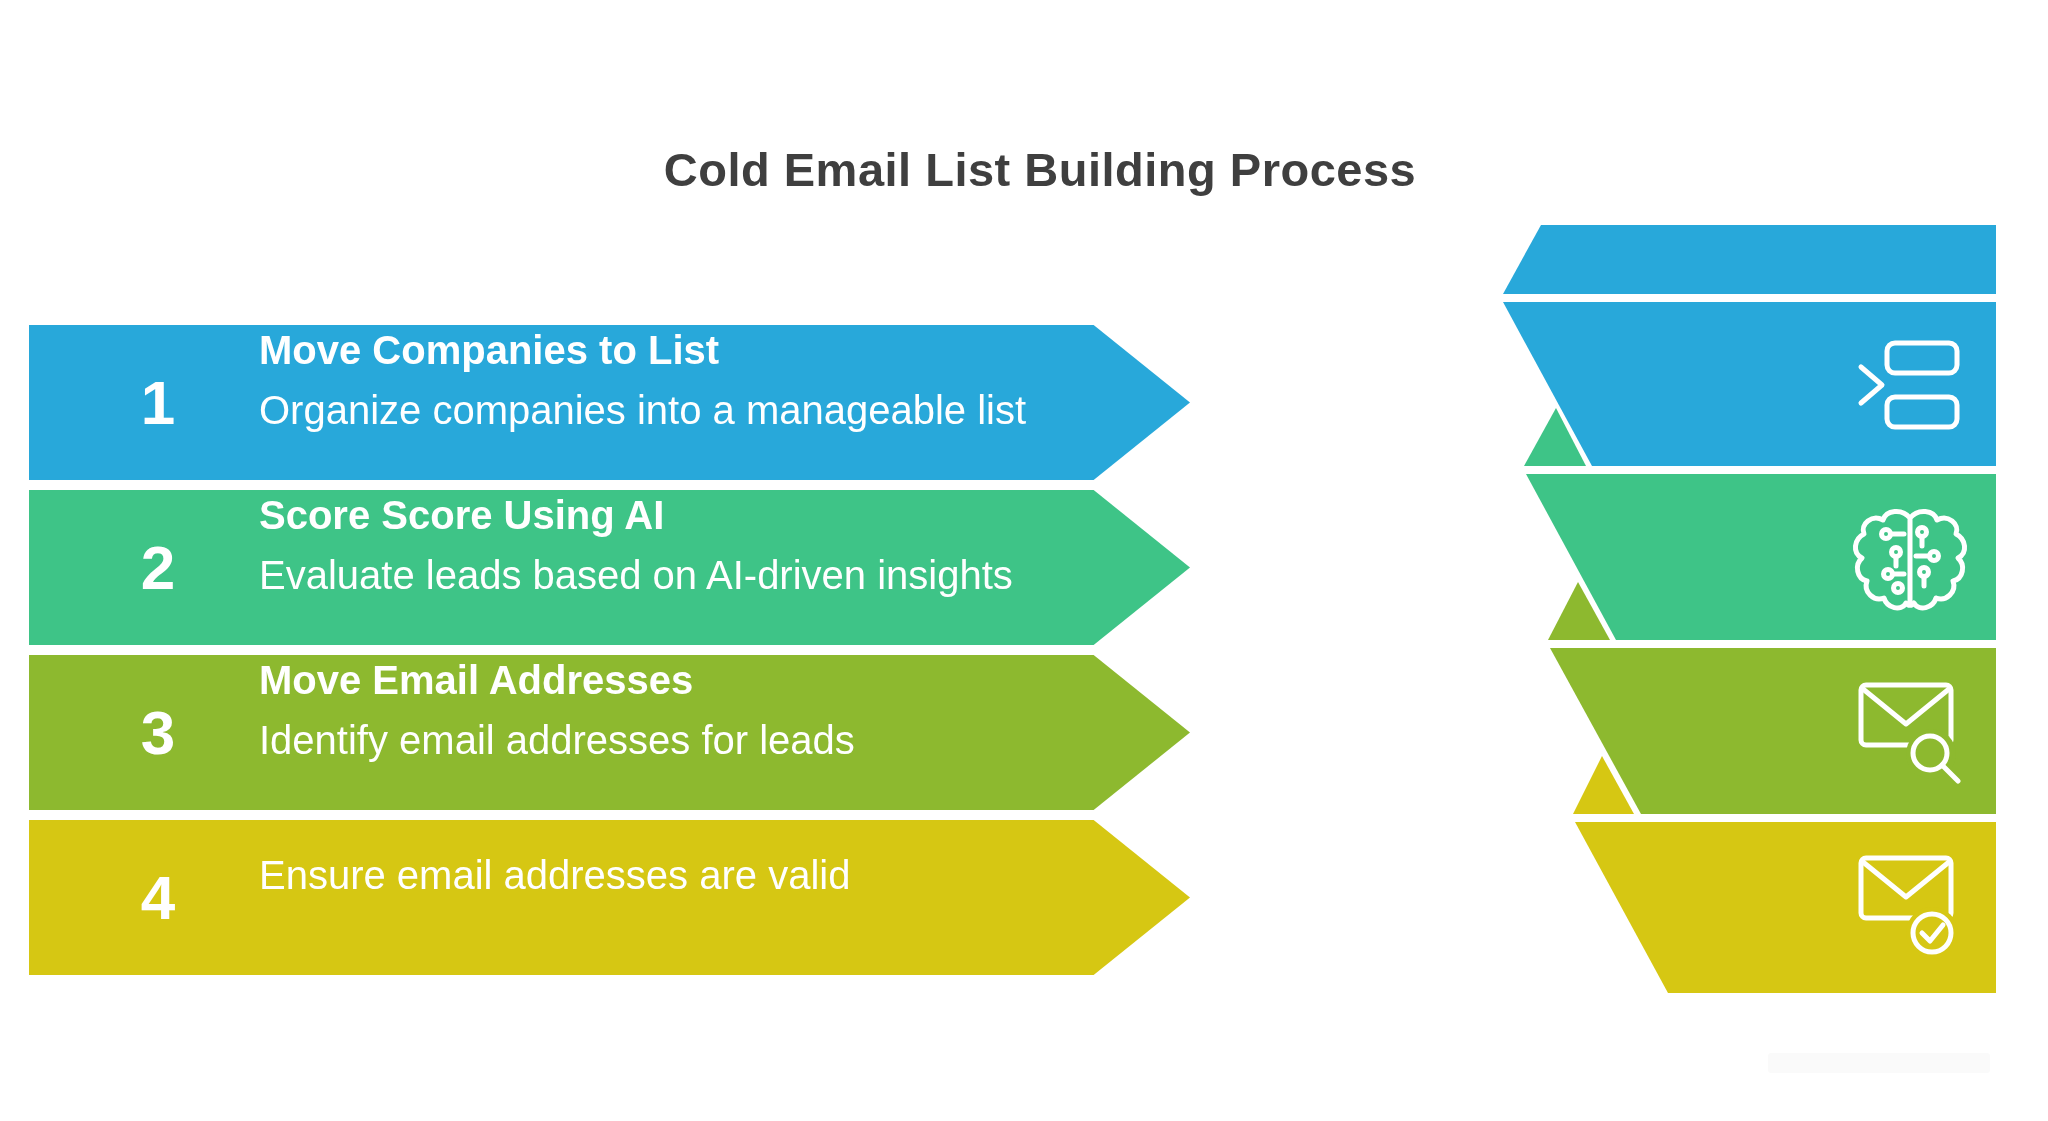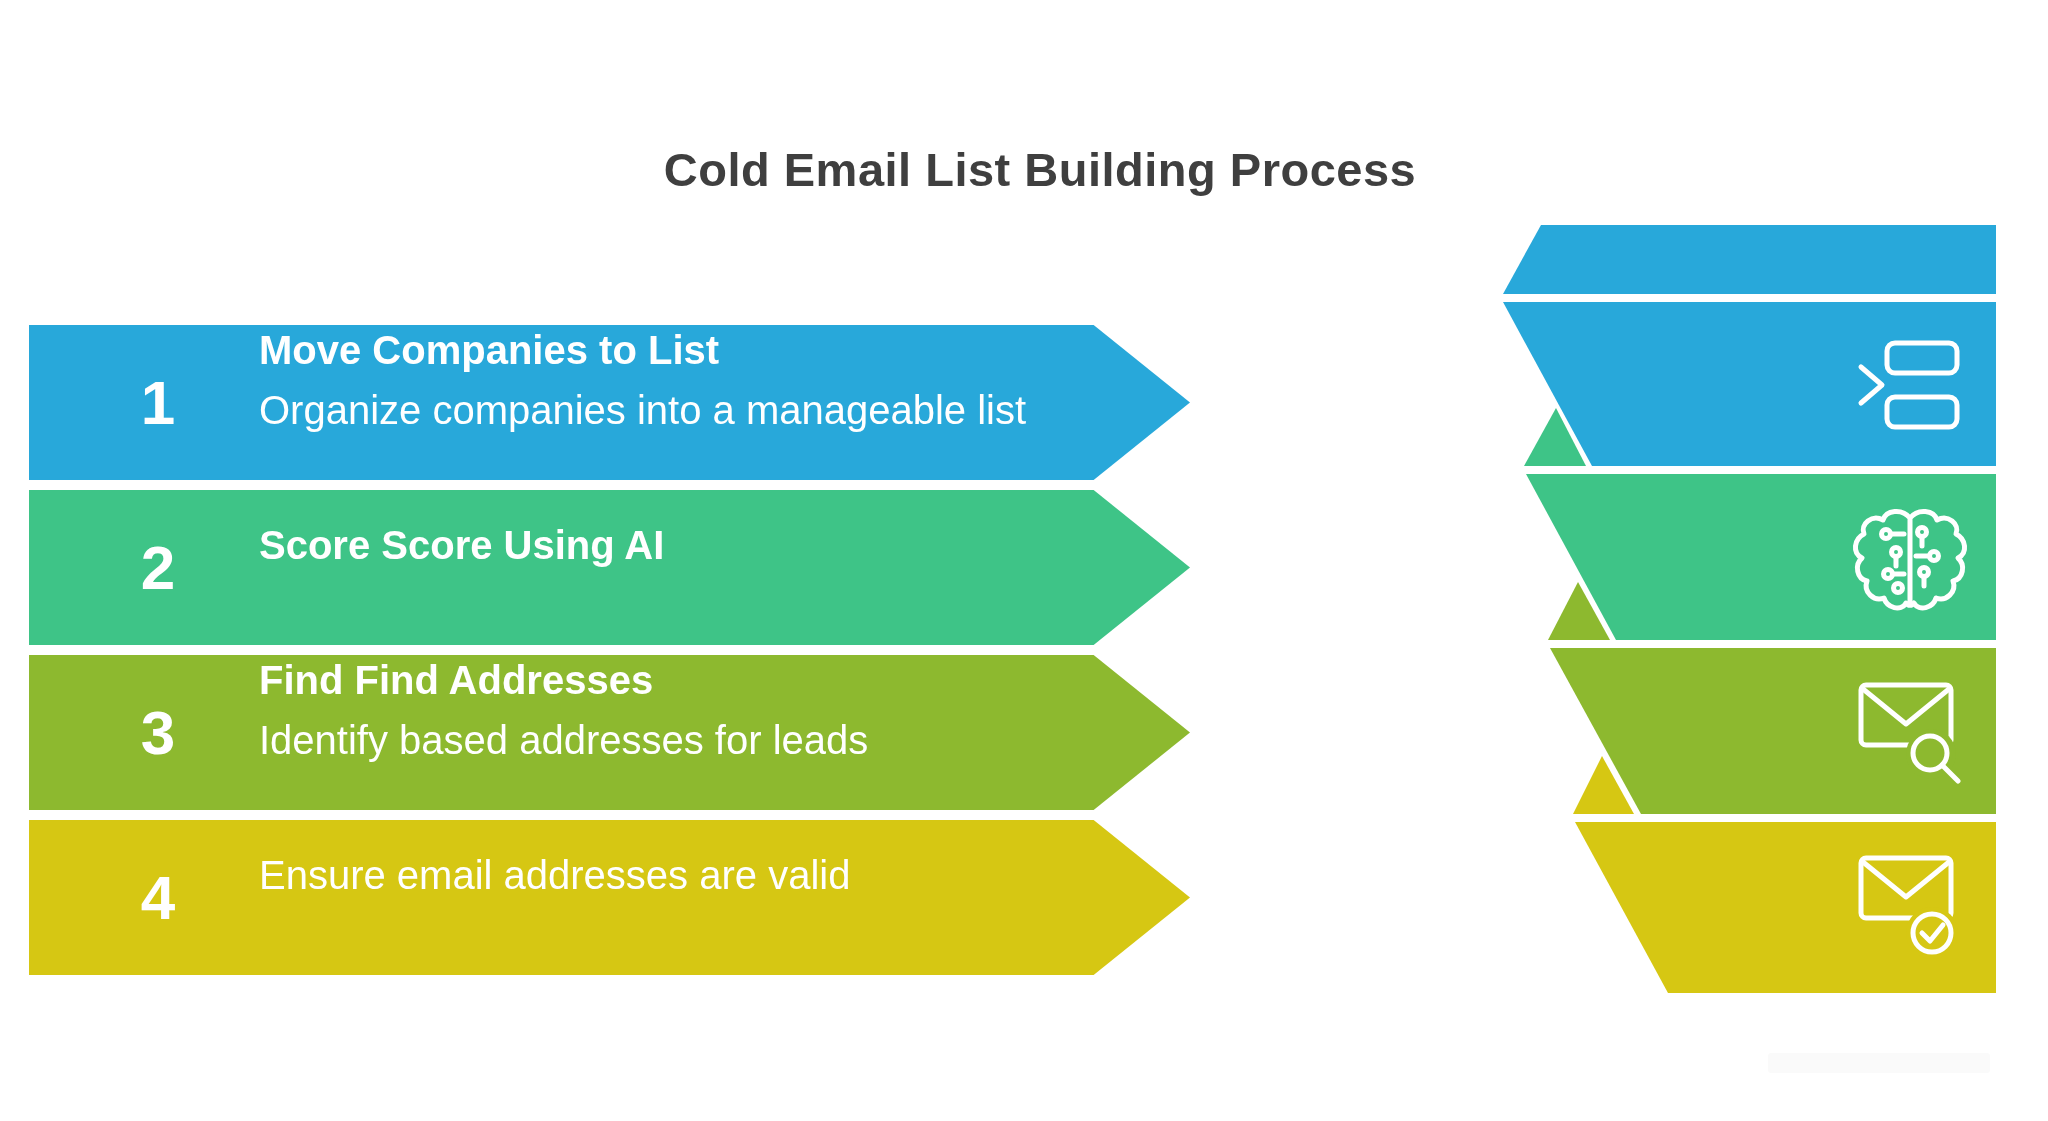--- a/index.html
+++ b/index.html
@@ -110,28 +110,29 @@
     <div class="step-texts">
       <div class="step-title">Move Companies to List</div>
       <div class="step-subtitle">Organize companies into a manageable list</div>
     </div>
   </div>
 
   <div class="step-arrow s1" style="background: rgb(62, 196, 135);">
     <div class="step-num">2</div>
     <div class="step-texts">
       <div class="step-title">Score Score Using AI</div>
+      <div class="step-subtitle">Evaluate leads based on AI-driven insights</div>
     </div>
   </div>
 
   <div class="step-arrow s2" style="background: rgb(141, 185, 47);">
     <div class="step-num">3</div>
     <div class="step-texts">
-      <div class="step-title">Find Find Addresses</div>
-      <div class="step-subtitle">Identify based addresses for leads</div>
+      <div class="step-title">Move Email Addresses</div>
+      <div class="step-subtitle">Identify email addresses for leads</div>
     </div>
   </div>
 
   <div class="step-arrow s3" style="background: rgb(214, 199, 19);">
     <div class="step-num">4</div>
     <div class="step-texts">
       <div class="step-subtitle">Ensure email addresses are valid</div>
     </div>
   </div>
 

